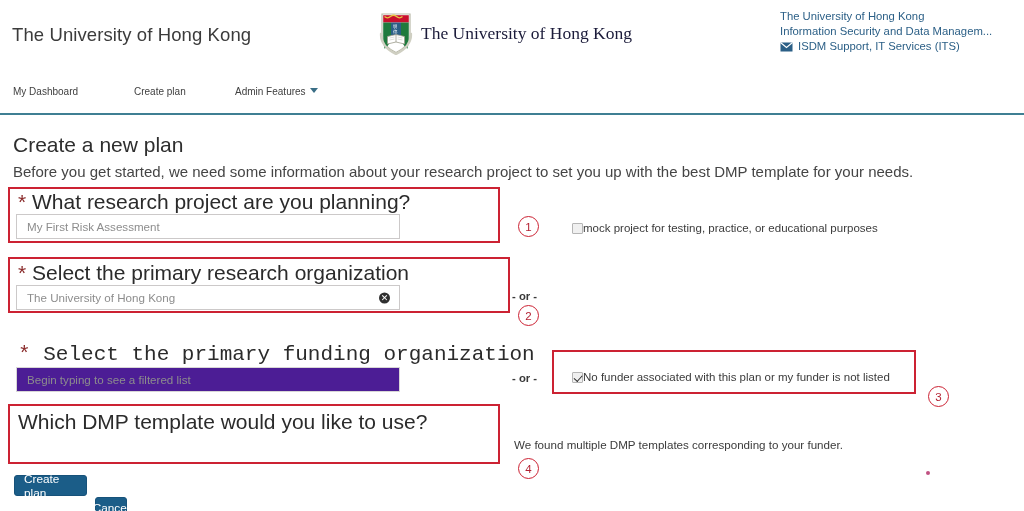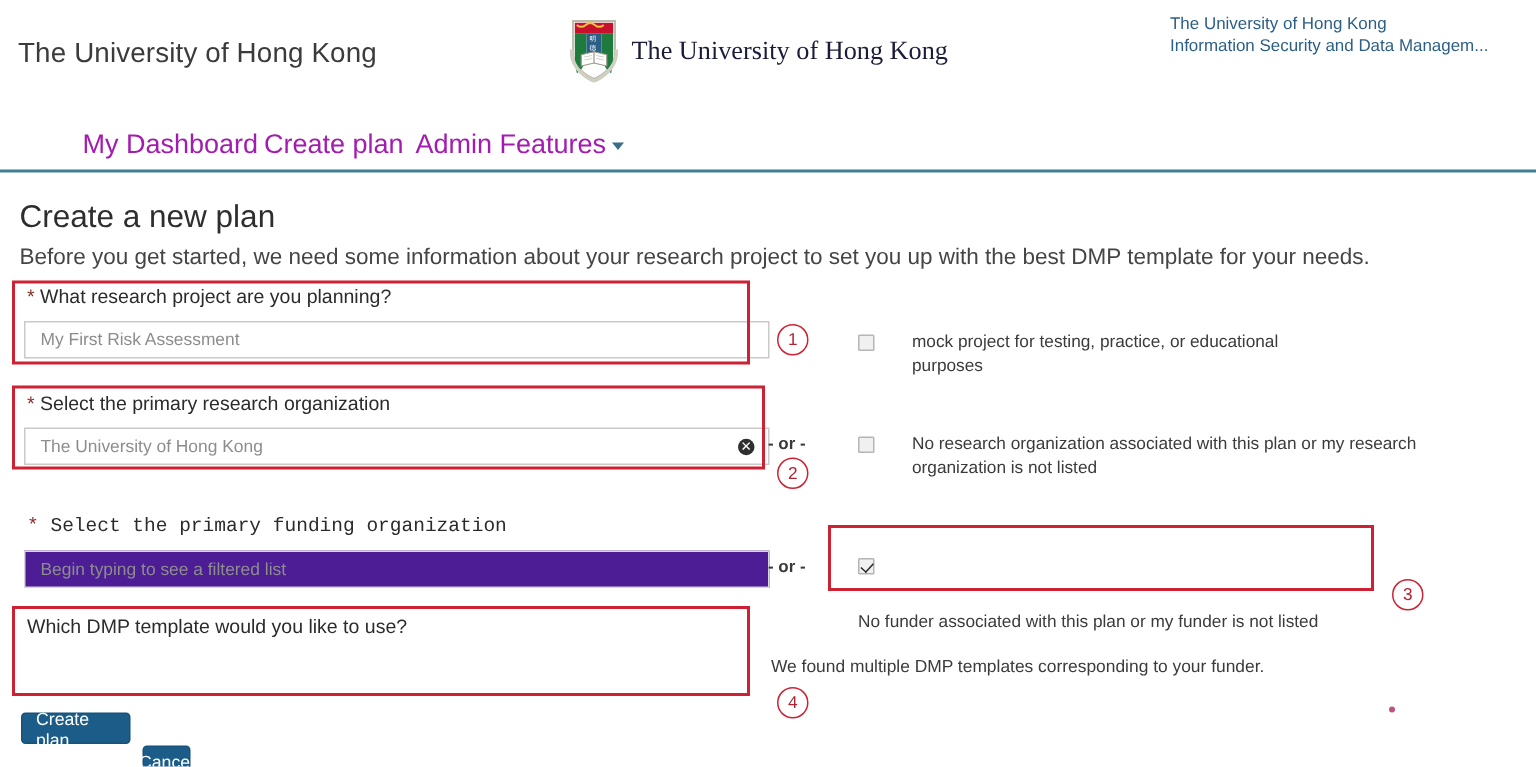--- a/index.html
+++ b/index.html
@@ -50,23 +50,22 @@
   }
   .mail-icon { display: inline-block; width: 13px; height: 10px; flex: 0 0 auto; }
 
   
   .navbar {
     position: absolute; left: 0; top: 82px; width: 1024px; height: 33px;
     border-bottom: 2px solid #3f7f93;
   }
   .nav-item {
     position: absolute; top: 4px;
-    font-size: 18px; color: #a21caf; white-space: nowrap;
+    font-size: 10px; color: #404040; white-space: nowrap;
     cursor: pointer;
-    margin-left: 42px;
   }
   .nav-1 { left: 13px; }
   .nav-2 { left: 134px; }
   .nav-3 { left: 235px; }
   .caret {
     display: inline-block; width: 0; height: 0; margin-left: 4px;
     border-left: 4px solid transparent; border-right: 4px solid transparent;
     border-top: 5px solid #3a6e86; vertical-align: 2px;
   }
 
@@ -76,33 +75,33 @@
     font-size: 21px; color: #2e2e2e; font-weight: 400; white-space: nowrap;
   }
   .page-sub {
     position: absolute; left: 13px; top: 163px;
     font-size: 15px; color: #454545; white-space: nowrap;
   }
 
   
   .fld-label {
     position: absolute;
-    font-size: 13px; color: #2b2b2b; white-space: nowrap;
+    font-size: 21px; color: #2b2b2b; white-space: nowrap;
   }
   .req { color: #8a2b2b; }
 
   .txt-input {
     position: absolute;
     border: 1px solid #ccc9c9;
     background: #ffffff;
     font-size: 11.6px; color: #8d8d8d;
     font-family: "Liberation Sans", sans-serif;
     padding: 0 10px;
     display: flex; align-items: center;
-    width: 497px; height: 25px;
+    width: 384px; height: 25px;
   }
   .txt-input.disabled { background: #4c1d95; border-color: #d8d6d6; }
 
   .clear-icon {
     position: absolute; right: 9px; top: 50%; transform: translateY(-50%);
     width: 11px; height: 11px; border-radius: 50%;
     background: #2f2f2f;
     display: flex; align-items: center; justify-content: center;
     color: #ffffff; font-size: 9px; line-height: 1; cursor: pointer;
   }
@@ -113,21 +112,21 @@
     border-top: 4.5px solid #7a7a7a;
   }
 
   
   .or-sep {
     position: absolute;
     font-size: 11.3px; color: #3a3a3a; font-weight: bold; white-space: nowrap;
   }
 
   
-  .cb-row { position: absolute; display: flex; align-items: flex-start; gap: 25px; }
+  .cb-row { position: absolute; display: flex; align-items: flex-start; gap: 0; }
   .cbox {
     width: 11px; height: 11px; flex: 0 0 auto;
     border: 1px solid #b5b5b5; background: #f0f0f0;
     border-radius: 1px; margin-top: 2px;
     display: flex; align-items: center; justify-content: center;
     cursor: pointer;
   }
   .cbox.checked { background: #f0f0f0; }
   .cbox.checked::after {
     content: ""; display: block;
@@ -194,20 +193,27 @@
         <line x1="19.5" y1="26" x2="24.5" y2="27" stroke="#bdbdb0" stroke-width=".5"></line>
         <line x1="19.5" y1="28" x2="24.5" y2="29" stroke="#bdbdb0" stroke-width=".5"></line>
         <path d="M3.2 22 C2 31 9 39 18 43 C27 39 34 31 32.8 22" fill="none" stroke="#cfcfc2" stroke-width="2.4"></path>
       </svg>
       <span class="logo-text">The University of Hong Kong</span>
     </div>
 
     <div class="user-block">
       <div class="user-line">The University of Hong Kong</div>
       <div class="user-line">Information Security and Data Managem...</div>
+      <div class="user-support">
+        <svg class="mail-icon" viewBox="0 0 13 10">
+          <rect x="0.5" y="0.5" width="12" height="9" fill="#2b5f86"></rect>
+          <path d="M0.5 0.5 L6.5 5.5 L12.5 0.5" fill="none" stroke="#ffffff" stroke-width="1.1"></path>
+        </svg>
+        <span>ISDM Support, IT Services (ITS)</span>
+      </div>
     </div>
   </div>
 
   <div class="navbar">
     <div class="nav-item nav-1">
       <span>My Dashboard</span>
     </div>
     <div class="nav-item nav-2">
       <span>Create plan</span>
     </div>
@@ -236,36 +242,32 @@
     <span class="req">*</span>
     <span>Select the primary research organization</span>
   </div>
   <div class="txt-input" style="left:16px; top:285px;">
     <span>The University of Hong Kong</span>
     <span class="clear-icon">✕</span>
   </div>
 
   <div class="or-sep" style="left:512px; top:290px;">- or -</div>
 
-  <div class="cb-row" style="left:572px; top:289px; width:404px;">
-    <span class="cbox"></span>
-    <span class="cb-label">No research organization associated with this plan or my research organization is not listed</span>
-  </div>
 
   <div class="fld-label" style="left:18px; top:343px;font-family:Liberation Mono, monospace;">
     <span class="req">*</span>
     <span>Select the primary funding organization</span>
   </div>
   <div class="txt-input disabled" style="left:16px; top:367px;">
     <span>Begin typing to see a filtered list</span>
   </div>
 
   <div class="or-sep" style="left:512px; top:372px;">- or -</div>
 
-  <div class="cb-row" style="left:572px; top:370px; width:370px;flex-direction:column;">
+  <div class="cb-row" style="left:572px; top:370px; width:370px;">
     <span class="cbox checked"></span>
     <span class="cb-label">No funder associated with this plan or my funder is not listed</span>
   </div>
 
   <div class="fld-label" style="left:18px; top:410px;">
     <span>Which DMP template would you like to use?</span>
   </div>
 
   <div class="helper-text" style="left:514px; top:438px;">We found multiple DMP templates corresponding to your funder.</div>
 

